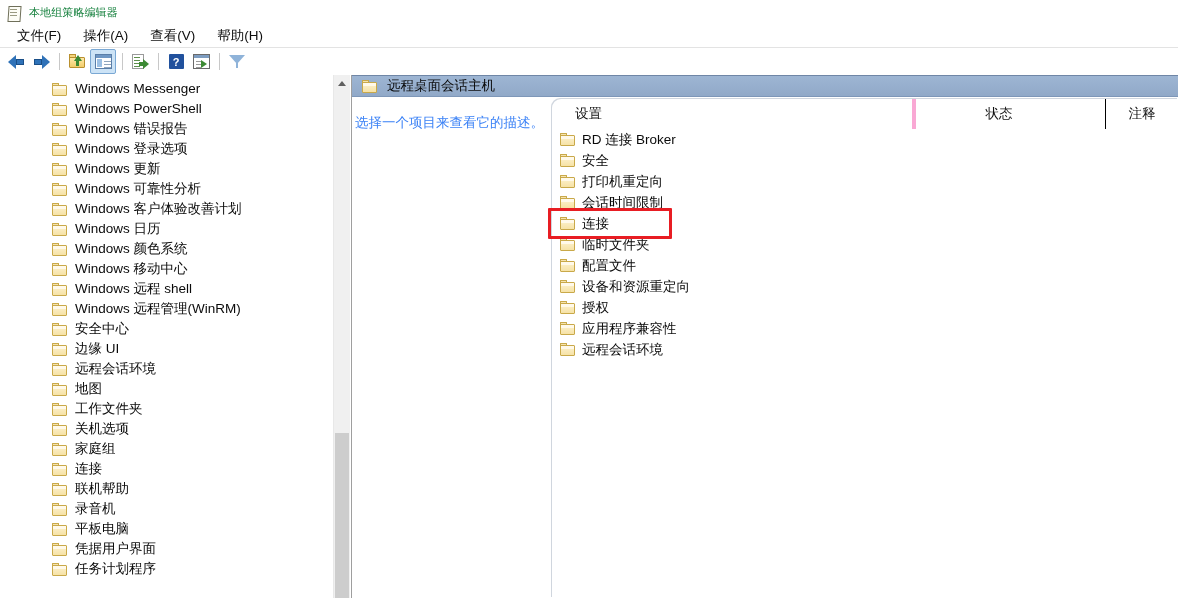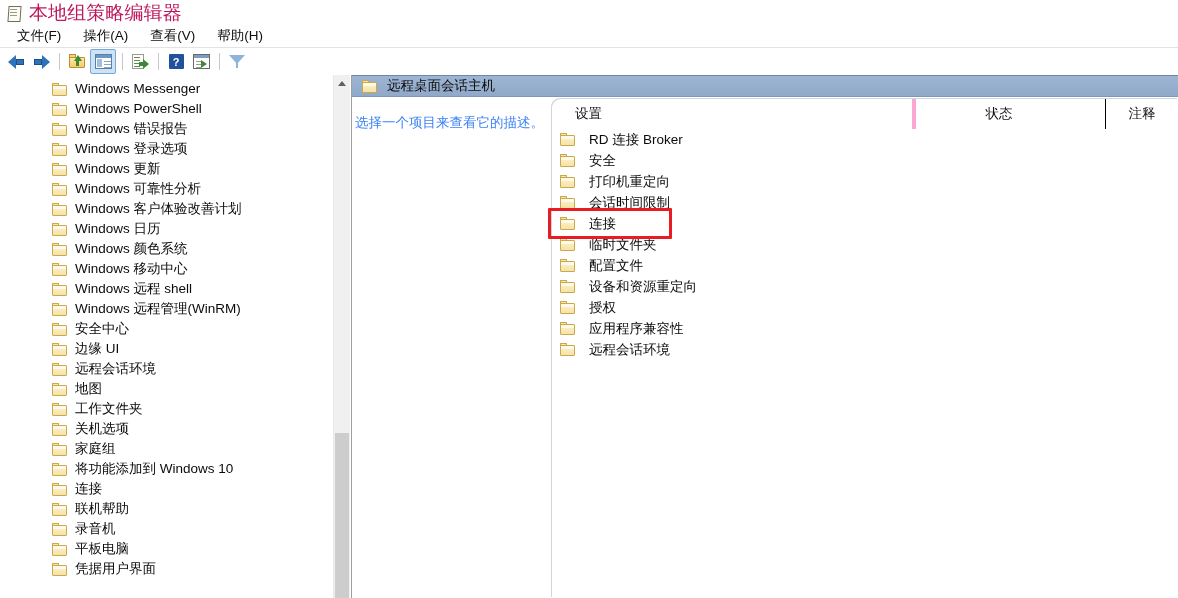--- a/index.html
+++ b/index.html
@@ -44,22 +44,22 @@
     position: absolute;
     left: 4px;
     width: 7px;
     height: 1px;
     background: #9a9a82;
   }
   .app-icon .l1 { top: 4px; }
   .app-icon .l2 { top: 7px; }
   .app-icon .l3 { top: 10px; }
   .title-text {
-    font-size: 19px;
-    color: #be185d;
+    font-size: 11px;
+    color: #15803d;
     letter-spacing: 0.1px;
     font-family: Liberation Mono, monospace;
   }
 
   
   .menubar {
     height: 22px;
     display: flex;
     align-items: center;
     padding-left: 6px;
@@ -482,21 +482,20 @@
     align-items: center;
     padding-left: 8px;
     white-space: nowrap;
     cursor: default;
   }
   .list-row .folder { margin-right: 6px; }
   .list-label {
     font-size: 13.5px;
     color: #0a0a0a;
     line-height: 1;
-    margin-left: 7px;
   }
 
   
   .redbox {
     position: absolute;
     border: 3px solid #e81d23;
     border-radius: 1px;
     pointer-events: none;
     box-sizing: border-box;
   }
@@ -744,28 +743,20 @@
             <div class="f-flap"></div>
           </div>
           <span class="tree-label">家庭组</span>
         </div>
         <div class="tree-row">
           <div class="folder">
             <div class="f-tab"></div>
             <div class="f-body"></div>
             <div class="f-flap"></div>
           </div>
-          <span class="tree-label">将功能添加到 Windows 10</span>
-        </div>
-        <div class="tree-row">
-          <div class="folder">
-            <div class="f-tab"></div>
-            <div class="f-body"></div>
-            <div class="f-flap"></div>
-          </div>
           <span class="tree-label">连接</span>
         </div>
         <div class="tree-row">
           <div class="folder">
             <div class="f-tab"></div>
             <div class="f-body"></div>
             <div class="f-flap"></div>
           </div>
           <span class="tree-label">联机帮助</span>
         </div>
@@ -786,20 +777,28 @@
           </div>
           <span class="tree-label">平板电脑</span>
         </div>
         <div class="tree-row">
           <div class="folder">
             <div class="f-tab"></div>
             <div class="f-body"></div>
             <div class="f-flap"></div>
           </div>
           <span class="tree-label">凭据用户界面</span>
+        </div>
+        <div class="tree-row">
+          <div class="folder">
+            <div class="f-tab"></div>
+            <div class="f-body"></div>
+            <div class="f-flap"></div>
+          </div>
+          <span class="tree-label">任务计划程序</span>
         </div>
       </div>
     <div class="scrollbar">
       <div class="sb-up">
         <div class="car"></div>
       </div>
       <div class="sb-thumb"></div>
     </div>
   </div>
 

